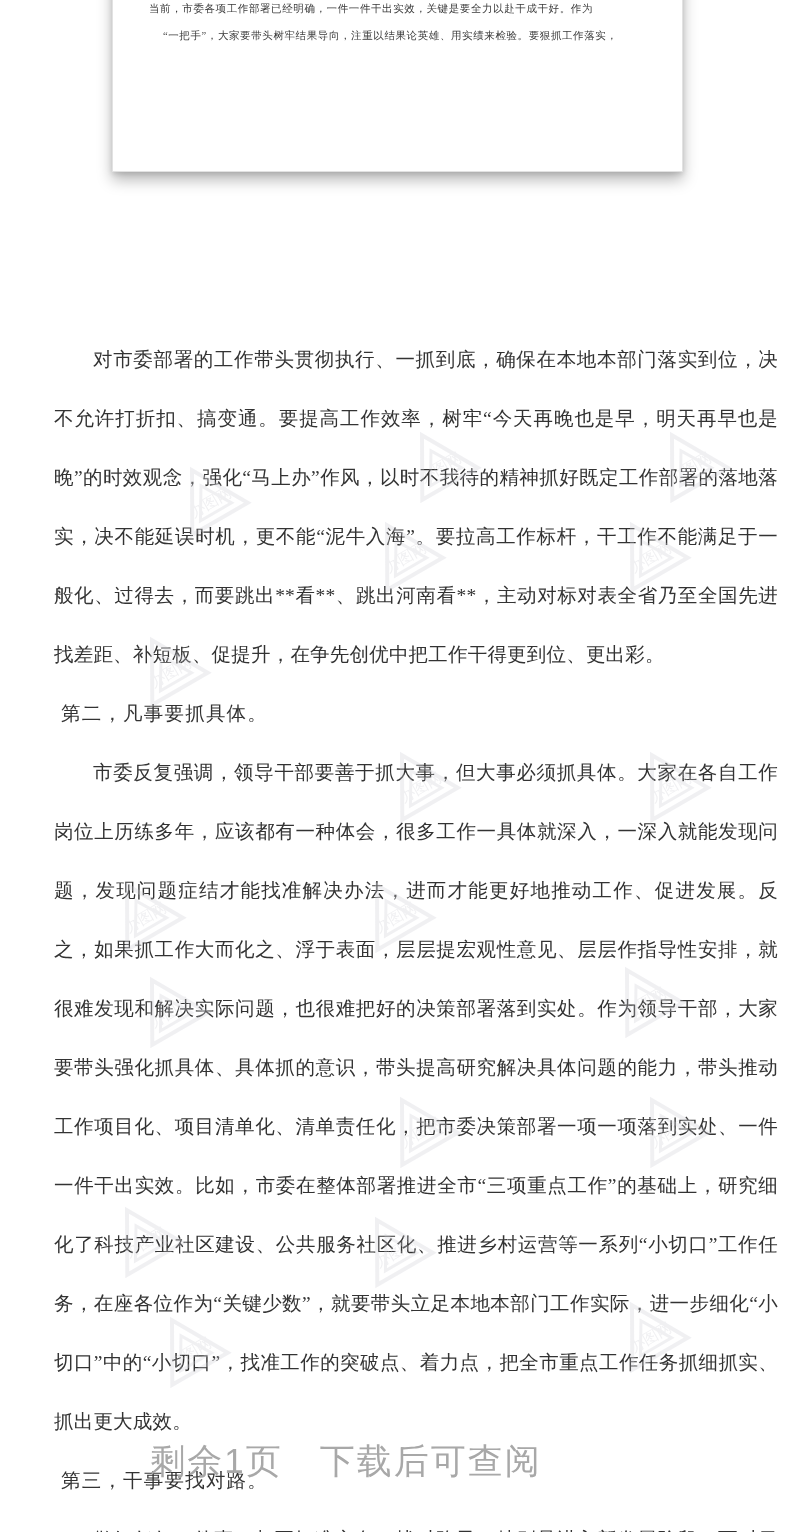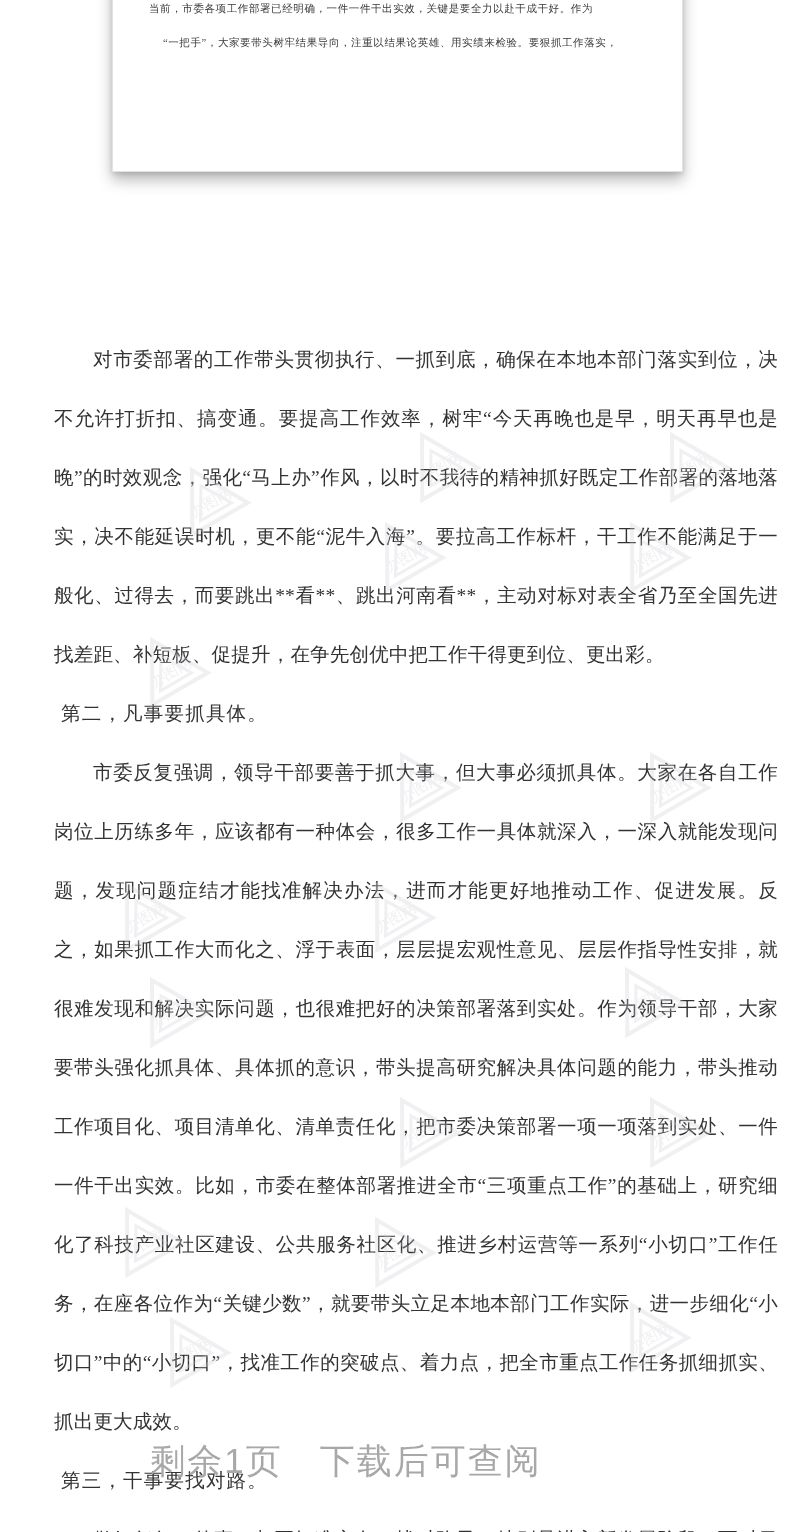--- a/index.html
+++ b/index.html
@@ -33,21 +33,21 @@
   }
   .card-line {
     font-family: "Liberation Serif", "DejaVu Serif", serif;
     font-size: 10.5px;
     color: #3a3a3a;
     letter-spacing: 0.6px;
     line-height: 1;
     white-space: nowrap;
     text-align: justify;
   }
-  .card-line + .card-line { margin-top: 23px; }
+  .card-line + .card-line { margin-top: 16px; }
   .card-line.indent { padding-left: 14px; }
 
   
   .doc-body {
     position: absolute;
     left: 0;
     top: 330px;
     width: 800px;
     padding: 0 22px;
   }

